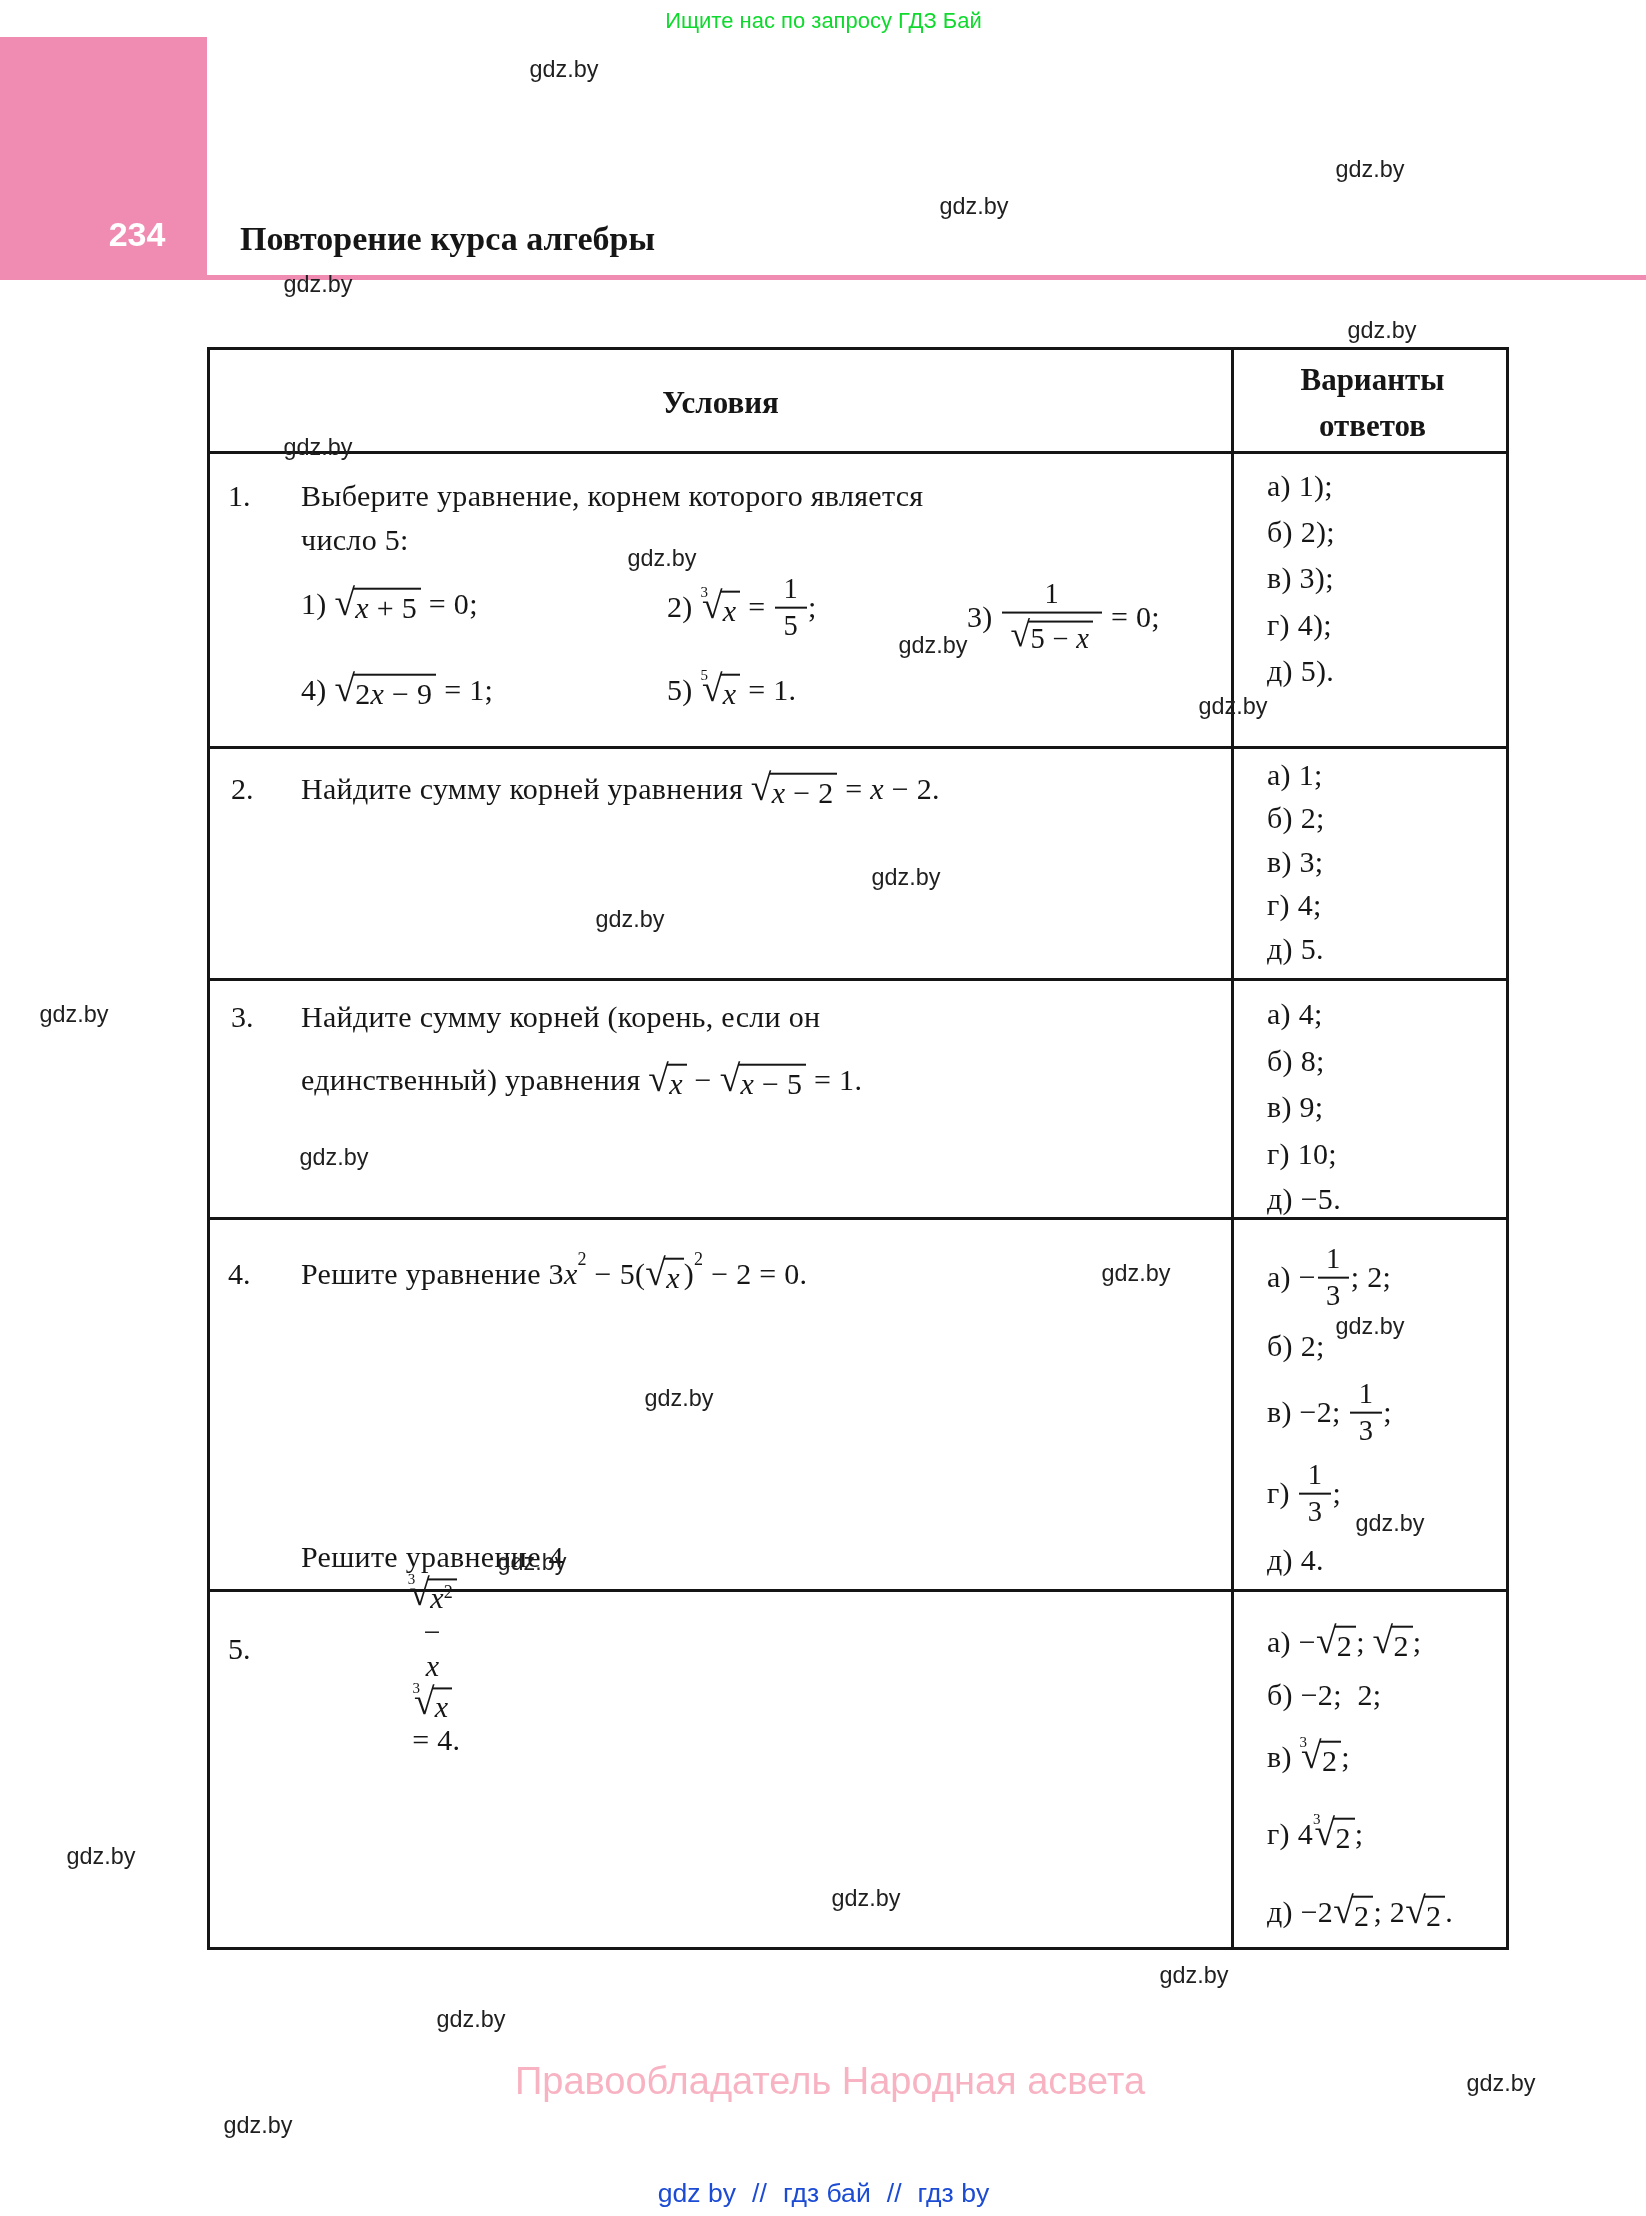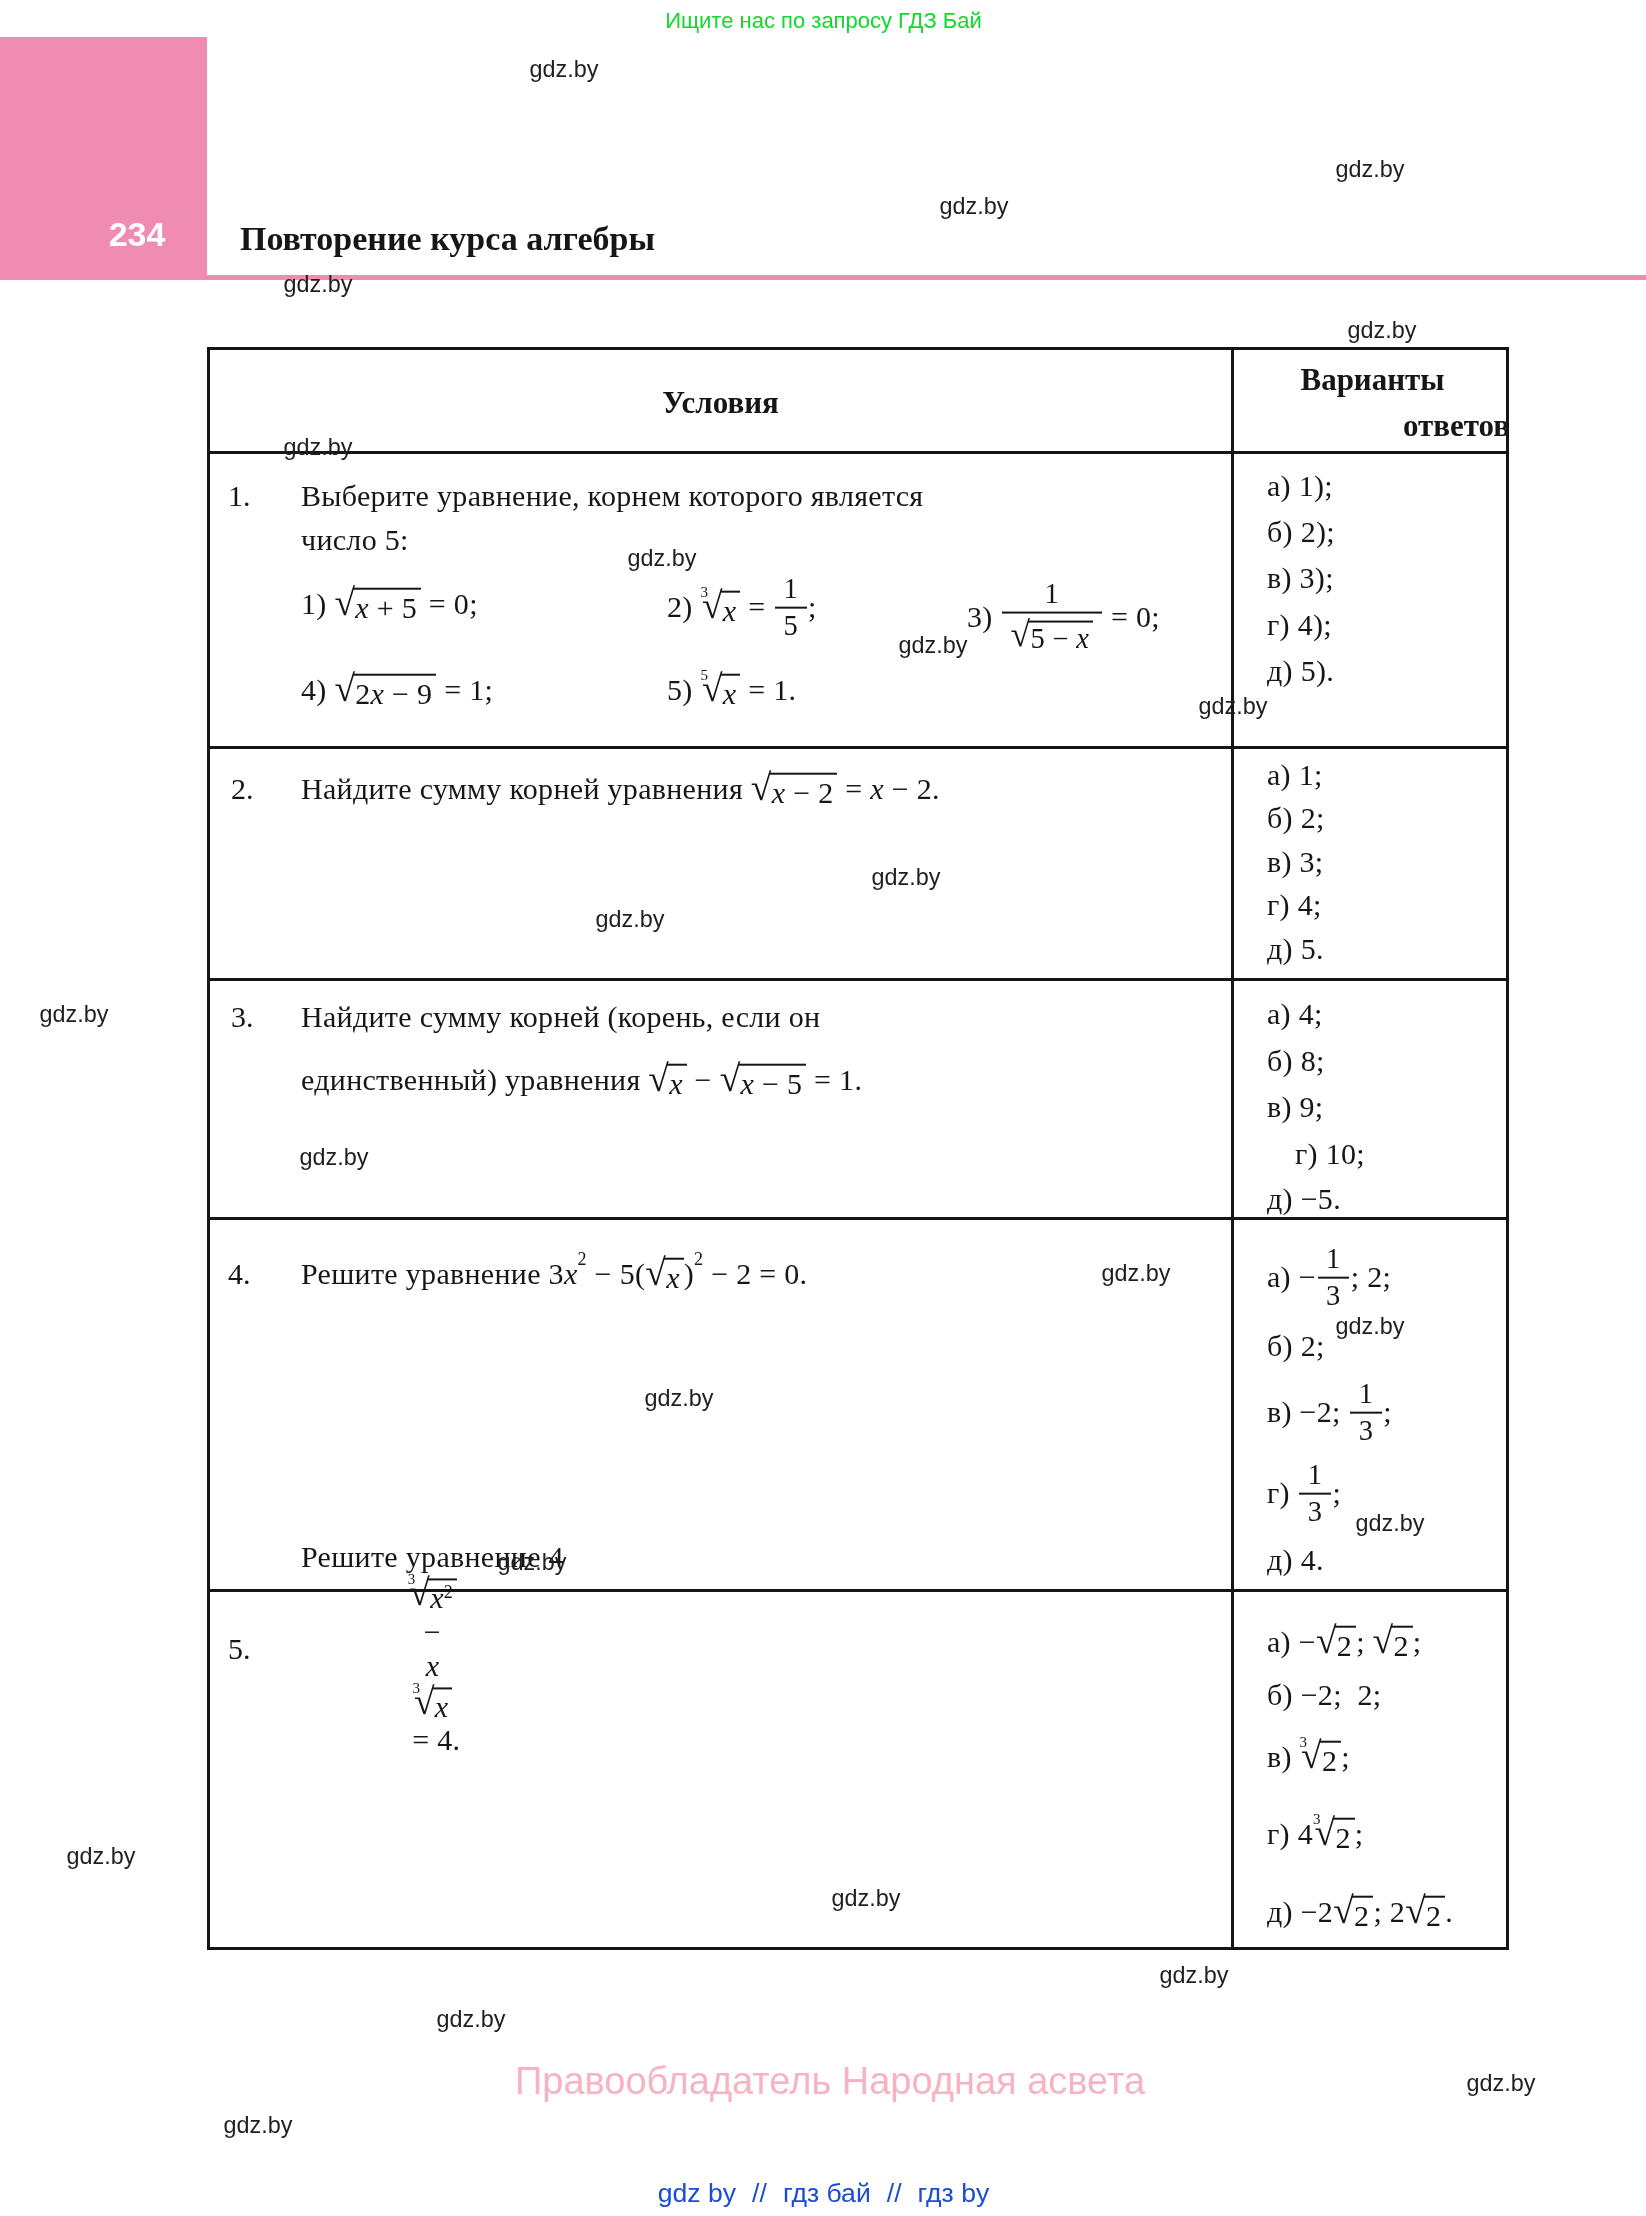--- a/index.html
+++ b/index.html
@@ -69,21 +69,21 @@
   <div class="tblbox"></div>
   <div class="vdiv"></div>
   <div class="hsep" style="top:451px;"></div>
   <div class="hsep" style="top:746px;"></div>
   <div class="hsep" style="top:978px;"></div>
   <div class="hsep" style="top:1217px;"></div>
   <div class="hsep" style="top:1589px;"></div>
 
   <div class="th" style="left:210px;width:1021px;top:403px;">Условия</div>
   <div class="th" style="left:1235px;width:275px;top:380px;">Варианты</div>
-  <div class="th" style="left:1235px;width:275px;top:426px;text-align:right;">ответов</div>
+  <div class="th" style="left:1235px;width:275px;top:426px;">ответов</div>
 
   <div class="pnum" style="left:228px;top:496px;">1.</div>
   <div class="line" style="left:301px;top:496px;">Выберите уравнение, корнем которого является</div>
   <div class="line" style="left:301px;top:540px;">число 5:</div>
   <div class="line" style="left:301px;top:604px;">1)&nbsp;<span class="sq">
         <span class="sgn">√</span>
         <span class="bar"><span class="it">x</span>&nbsp;+&nbsp;5</span>
       </span>&nbsp;=&nbsp;0;</div>
   <div class="line" style="left:667px;top:607px;">2)&nbsp;<span class="sq">
         <span class="idx">3</span>
@@ -131,21 +131,21 @@
   <div class="line" style="left:301px;top:1080px;">единственный) уравнения&nbsp;<span class="sq">
         <span class="sgn">√</span>
         <span class="bar"><span class="it">x</span></span>
       </span>&nbsp;−&nbsp;<span class="sq">
         <span class="sgn">√</span>
         <span class="bar"><span class="it">x</span>&nbsp;−&nbsp;5</span>
       </span>&nbsp;=&nbsp;1.</div>
   <div class="ans" style="left:1267px;top:1014px;">а) 4;</div>
   <div class="ans" style="left:1267px;top:1061px;">б) 8;</div>
   <div class="ans" style="left:1267px;top:1107px;">в) 9;</div>
-  <div class="ans" style="left:1267px;top:1154px;margin-left:28px;">г) 10;</div>
+  <div class="ans" style="left:1267px;top:1154px;">г) 10;</div>
   <div class="ans" style="left:1267px;top:1199px;">д) −5.</div>
 
   <div class="pnum" style="left:228px;top:1274px;">4.</div>
   <div class="line" style="left:301px;top:1274px;">Решите уравнение 3<span class="it">x</span><span class="sp">2</span>&nbsp;−&nbsp;5(<span class="sq">
         <span class="sgn">√</span>
         <span class="bar"><span class="it">x</span></span>
       </span>)<span class="sp">2</span>&nbsp;−&nbsp;2&nbsp;=&nbsp;0.</div>
   <div class="ans" style="left:1267px;top:1277px;">а)&nbsp;−<span class="fr">
         <span class="nu">1</span>
         <span class="de">3</span>

